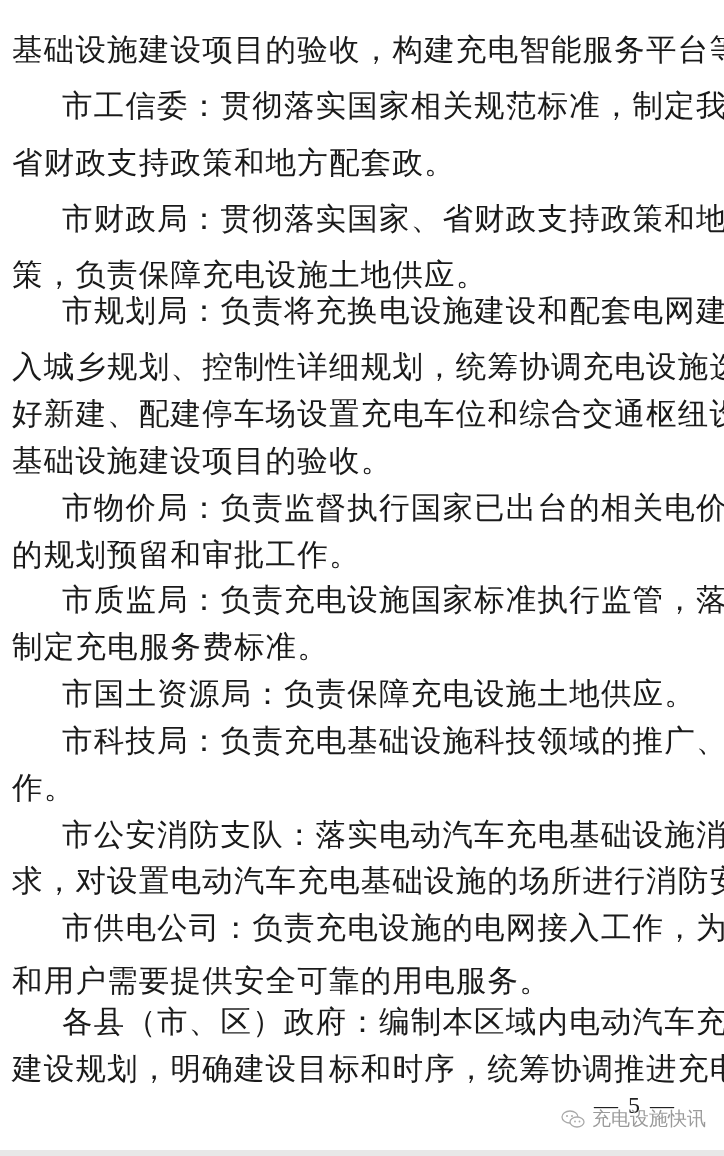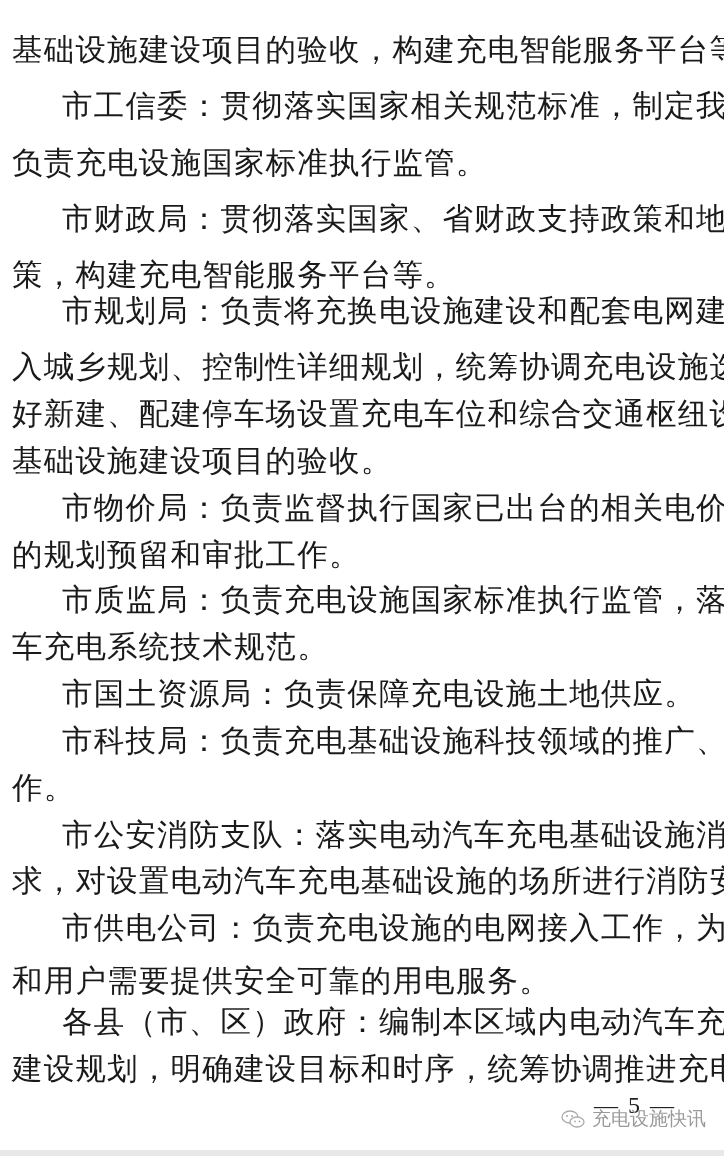--- a/index.html
+++ b/index.html
@@ -25,31 +25,31 @@
   }
   .wm-icon { width:26px; height:20px; }
 </style>
 </head>
 <body>
 
 <div class="page">
   <div id="lines">
     <div class="line" style="top:30px">基础设施建设项目的验收，构建充电智能服务平台等。</div>
     <div class="line indent" style="top:86px">市工信委：贯彻落实国家相关规范标准，制定我市电动汽车</div>
-    <div class="line" style="top:143px">负责充电设施国家标准执行监管。</div>
+    <div class="line" style="top:143px">省财政支持政策和地方配套政。</div>
     <div class="line indent" style="top:199px">市财政局：贯彻落实国家、省财政支持政策和地方配套政</div>
-    <div class="line" style="top:255px">策，构建充电智能服务平台等。</div>
+    <div class="line" style="top:255px">策，负责保障充电设施土地供应。</div>
     <div class="line indent" style="top:291px">市规划局：负责将充换电设施建设和配套电网建设与改造纳</div>
     <div class="line" style="top:347px">入城乡规划、控制性详细规划，统筹协调充电设施选址布点，做</div>
     <div class="line" style="top:394px">好新建、配建停车场设置充电车位和综合交通枢纽设置充电设施</div>
     <div class="line" style="top:441px">基础设施建设项目的验收。</div>
     <div class="line indent" style="top:488px">市物价局：负责监督执行国家已出台的相关电价政策，研究</div>
     <div class="line" style="top:535px">的规划预留和审批工作。</div>
     <div class="line indent" style="top:580px">市质监局：负责充电设施国家标准执行监管，落实新能源汽</div>
-    <div class="line" style="top:627px">车充电系统技术规范。</div>
+    <div class="line" style="top:627px">制定充电服务费标准。</div>
     <div class="line indent" style="top:674px">市国土资源局：负责保障充电设施土地供应。</div>
     <div class="line indent" style="top:721px">市科技局：负责充电基础设施科技领域的推广、科普宣传工</div>
     <div class="line" style="top:768px">作。</div>
     <div class="line indent" style="top:815px">市公安消防支队：落实电动汽车充电基础设施消防技术要</div>
     <div class="line" style="top:861px">求，对设置电动汽车充电基础设施的场所进行消防安全指导。</div>
     <div class="line indent" style="top:908px">市供电公司：负责充电设施的电网接入工作，为充电服务商</div>
     <div class="line" style="top:961px">和用户需要提供安全可靠的用电服务。</div>
     <div class="line indent" style="top:1002px">各县（市、区）政府：编制本区域内电动汽车充电基础设施</div>
     <div class="line" style="top:1049px">建设规划，明确建设目标和时序，统筹协调推进充电设施建设。</div>
   </div>

